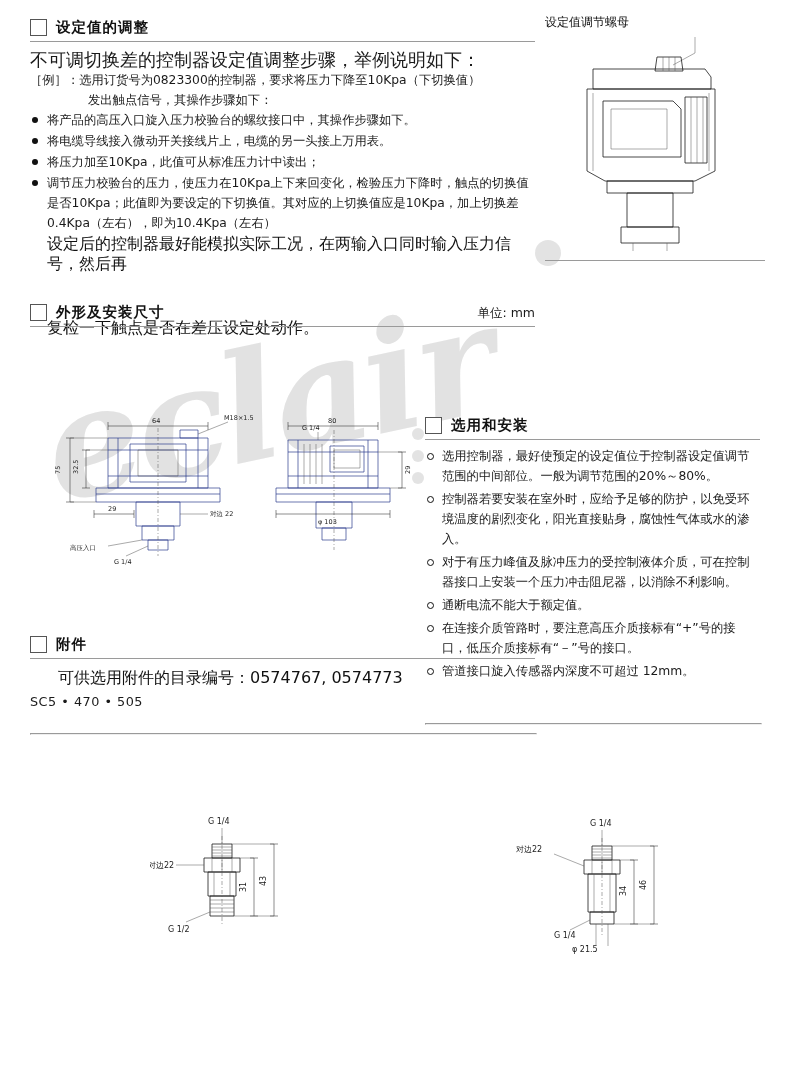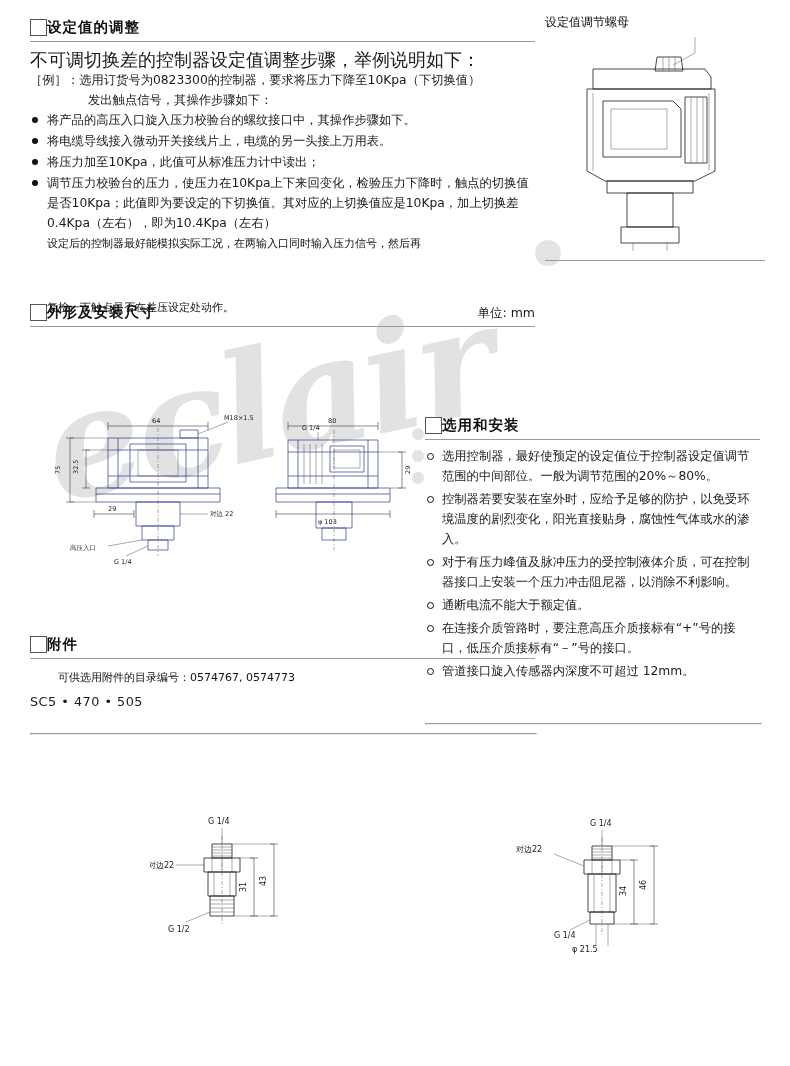--- a/index.html
+++ b/index.html
@@ -46,21 +46,21 @@
     height: 26px;
     border-radius: 50%;
     background: #d9d9d9;
     opacity: 0.75;
   }
 
   
   .sec-head {
     display: flex;
     align-items: center;
-    gap: 0;
+    gap: 9px;
   }
   .sec-box {
     width: 15px;
     height: 15px;
     border: 1px solid #555;
     background: #fff;
     flex: none;
   }
   .sec-title {
     font-size: 14.5px;
@@ -69,21 +69,21 @@
     color: #111;
   }
   .rule {
     border: none;
     border-top: 1px solid #9a9a9a;
     margin: 4px 0 0 0;
   }
 
   
   .txt {
-    font-size: 11px;
+    font-size: 16px;
     line-height: 20px;
     color: #111;
   }
   ul.bul {
     list-style: none;
     margin: 0;
     padding: 0;
   }
   ul.bul > li {
     position: relative;

